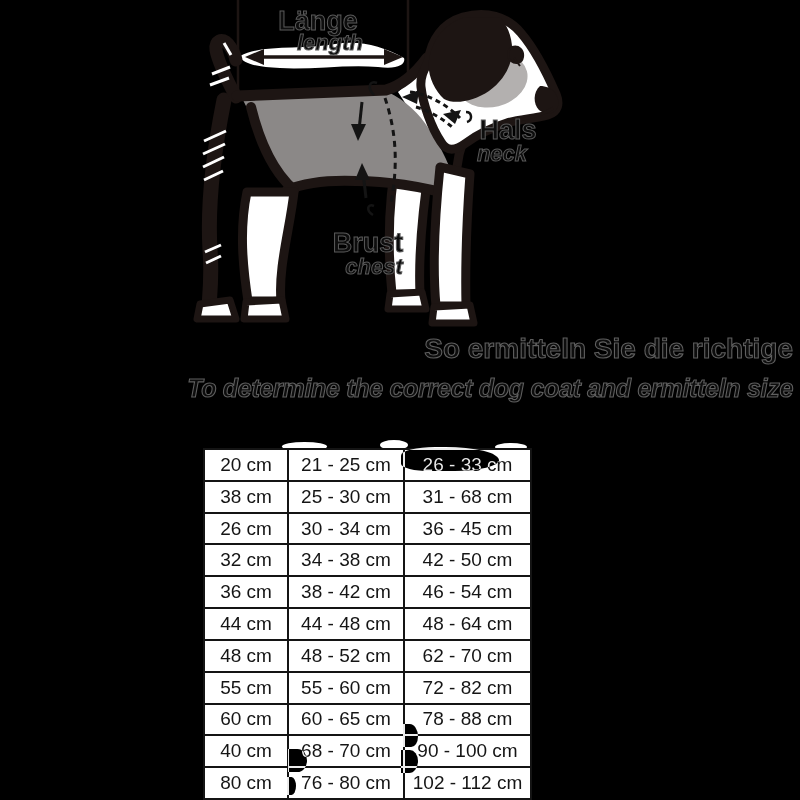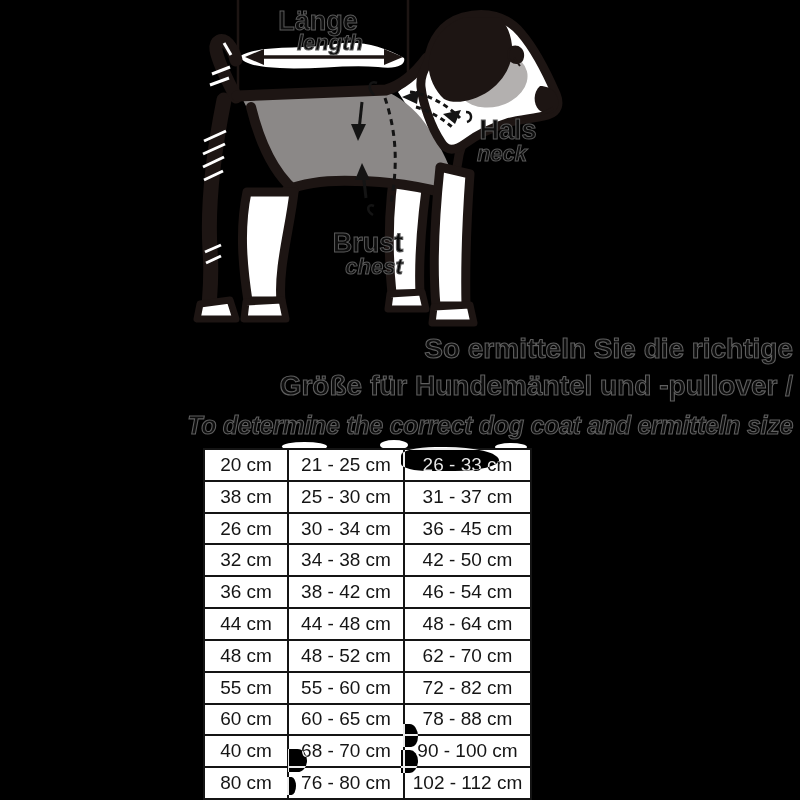--- a/index.html
+++ b/index.html
@@ -170,40 +170,39 @@
 
   <text class="outline-label lbl-de" x="508" y="139" text-anchor="middle">Hals</text>
   <text class="outline-label lbl-en" x="502" y="161" text-anchor="middle">neck</text>
 
   <text class="outline-label lbl-de" x="368" y="252" text-anchor="middle">Brust</text>
   <text class="outline-label lbl-en" x="374" y="274" text-anchor="middle">chest</text>
 </svg>
 
 <div class="heading-block">
   <div class="heading-line">So ermitteln Sie die richtige</div>
-  <div class="heading-line">Größe für Hundemäntel und -pullover /</div>
   <div class="heading-line en">To determine the correct dog coat and ermitteln size</div>
 </div>
 
 <table id="size-table">
   <colgroup>
       <col class="c1">
       <col class="c2">
       <col class="c3">
     </colgroup>
   <tbody>
       <tr>
         <td>20 cm</td>
         <td>21 - 25 cm</td>
         <td>26 - 33 cm</td>
       </tr>
       <tr>
         <td>38 cm</td>
         <td>25 - 30 cm</td>
-        <td>31 - 37 cm</td>
+        <td>31 - 68 cm</td>
       </tr>
       <tr>
         <td>26 cm</td>
         <td>30 - 34 cm</td>
         <td>36 - 45 cm</td>
       </tr>
       <tr>
         <td>32 cm</td>
         <td>34 - 38 cm</td>
         <td>42 - 50 cm</td>

